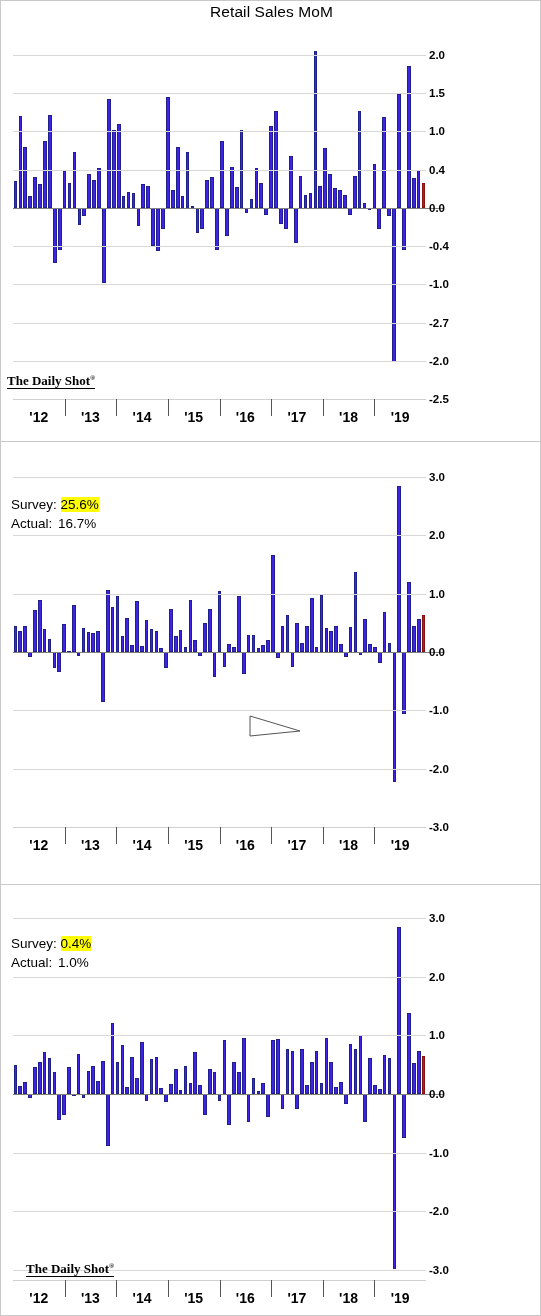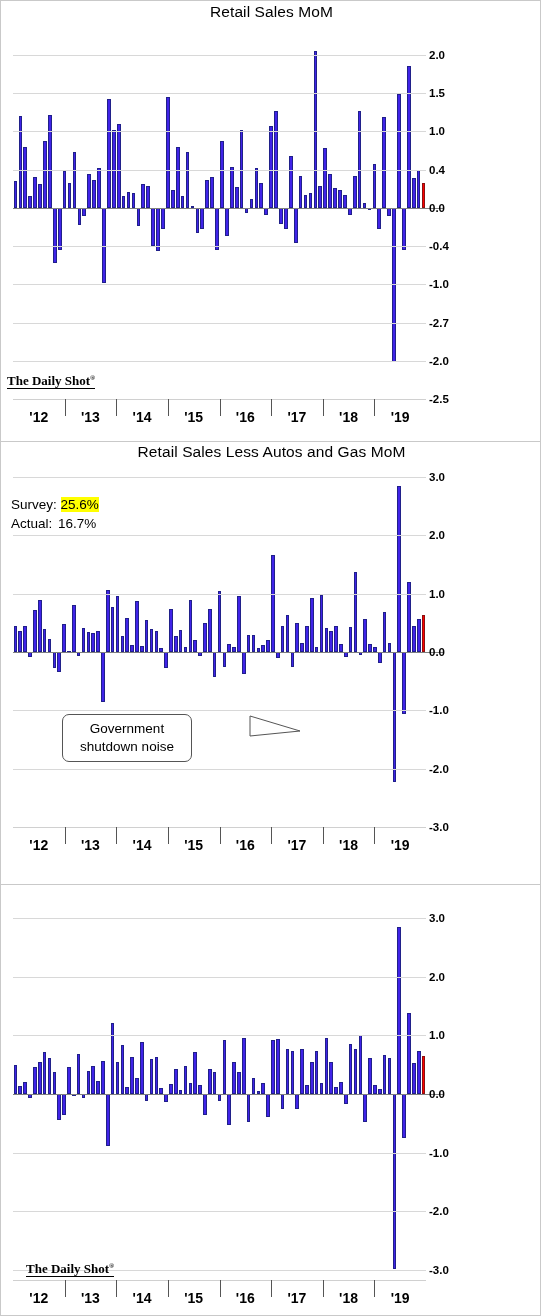--- a/index.html
+++ b/index.html
@@ -211,21 +211,20 @@
         <div class="xlab" style="left: 129.062px;">'14</div>
         <div class="xlab" style="left: 180.688px;">'15</div>
         <div class="xlab" style="left: 232.312px;">'16</div>
         <div class="xlab" style="left: 283.938px;">'17</div>
         <div class="xlab" style="left: 335.562px;">'18</div>
         <div class="xlab" style="left: 387.188px;">'19</div>
       </div>
   </div>
 
   <div class="panel p2">
-    <div class="chart-title">Retail Sales Less Autos and Gas MoM</div>
 
     <div class="annot" style="left:10px;top:54px;">
       <div><span class="k">Survey:</span>
         <span class="hl">25.6%</span></div>
       <div><span class="k">Actual:</span>
         <span style="margin-left:2px">16.7%</span></div>
     </div>
 
     <div class="plot" id="plot2" style="left:12px;top:36px;width:413px;height:350px;">
       <div class="bars" id="bars2">
@@ -330,23 +329,20 @@
         <div class="ylab" style="top: 175px; left: 0px;">0.0</div>
         <div class="ylab" style="top: 233px; left: 0px;">-1.0</div>
         <div class="ylab" style="top: 292px; left: 0px;">-2.0</div>
         <div class="ylab" style="top: 350px; left: 0px;">-3.0</div>
       </div>
 
     <div class="callout" style="left:0;top:0;width:541px;height:443px;">
       <svg width="541" height="443">
         <path d="M 249 275 L 299 290 L 249 295 Z" fill="#ffffff" stroke="#555" stroke-width="1"></path>
       </svg>
-      <div class="box" style="left:61px;top:273px;width:130px;height:48px;">
-        <span>Government shutdown noise</span>
-      </div>
     </div>
 
     <div class="xaxis" id="xax2" style="left:12px;top:386px;width:413px;height:28px;">
         <div class="axline" style="width: 413px;"></div>
         <div class="xtick" style="left: 52px;"></div>
         <div class="xtick" style="left: 103px;"></div>
         <div class="xtick" style="left: 155px;"></div>
         <div class="xtick" style="left: 207px;"></div>
         <div class="xtick" style="left: 258px;"></div>
         <div class="xtick" style="left: 310px;"></div>
@@ -357,20 +353,26 @@
         <div class="xlab" style="left: 180.688px;">'15</div>
         <div class="xlab" style="left: 232.312px;">'16</div>
         <div class="xlab" style="left: 283.938px;">'17</div>
         <div class="xlab" style="left: 335.562px;">'18</div>
         <div class="xlab" style="left: 387.188px;">'19</div>
       </div>
   </div>
 
   <div class="panel p3">
 
+    <div class="annot" style="left:10px;top:50px;">
+      <div><span class="k">Survey:</span>
+        <span class="hl">0.4%</span></div>
+      <div><span class="k">Actual:</span>
+        <span style="margin-left:2px">1.0%</span></div>
+    </div>
 
     <div class="plot" id="plot3" style="left:12px;top:34px;width:413px;height:352px;">
       <div class="bars" id="bars3">
           <div class="bar up" title="0.5" style="left: 0.631647px; width: 3.59553px; top: 146.667px; height: 29.3333px;"></div>
           <div class="bar up" title="0.14" style="left: 5.49047px; width: 3.59553px; top: 167.787px; height: 8.21333px;"></div>
           <div class="bar up" title="0.2" style="left: 10.3493px; width: 3.59553px; top: 164.267px; height: 11.7333px;"></div>
           <div class="bar dn" title="-0.06" style="left: 15.2081px; width: 3.59553px; top: 176px; height: 3.52px;"></div>
           <div class="bar up" title="0.46" style="left: 20.0669px; width: 3.59553px; top: 149.013px; height: 26.9867px;"></div>
           <div class="bar up" title="0.55" style="left: 24.9258px; width: 3.59553px; top: 143.733px; height: 32.2667px;"></div>
           <div class="bar up" title="0.72" style="left: 29.7846px; width: 3.59553px; top: 133.76px; height: 42.24px;"></div>

